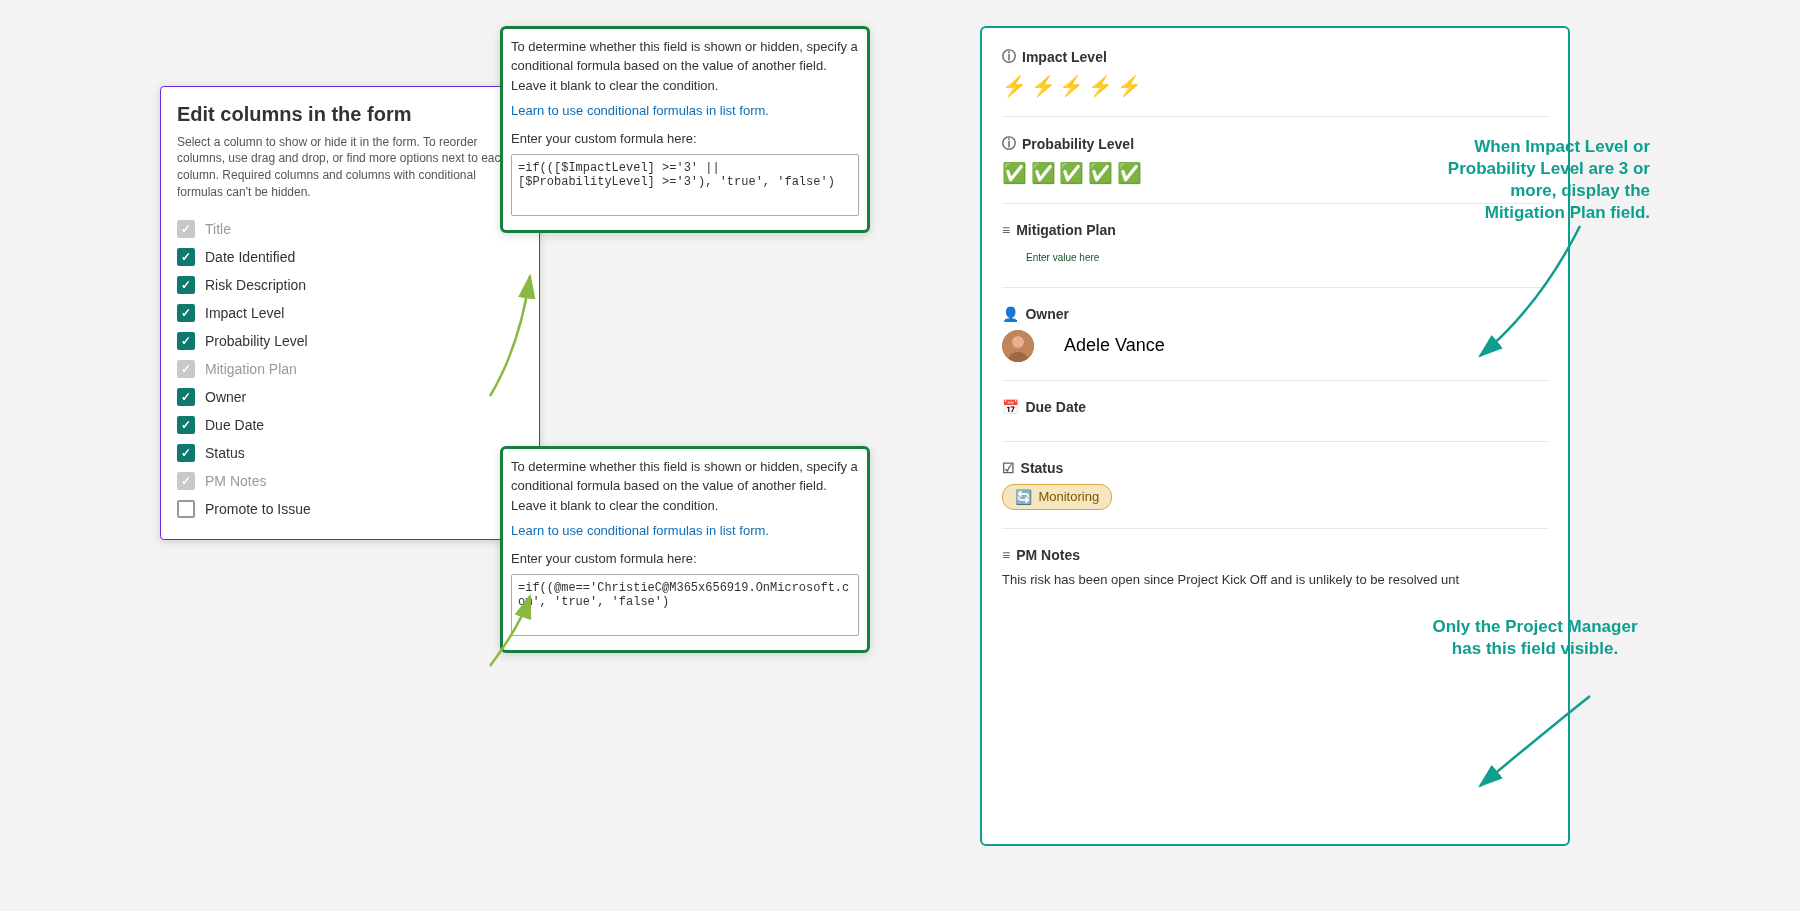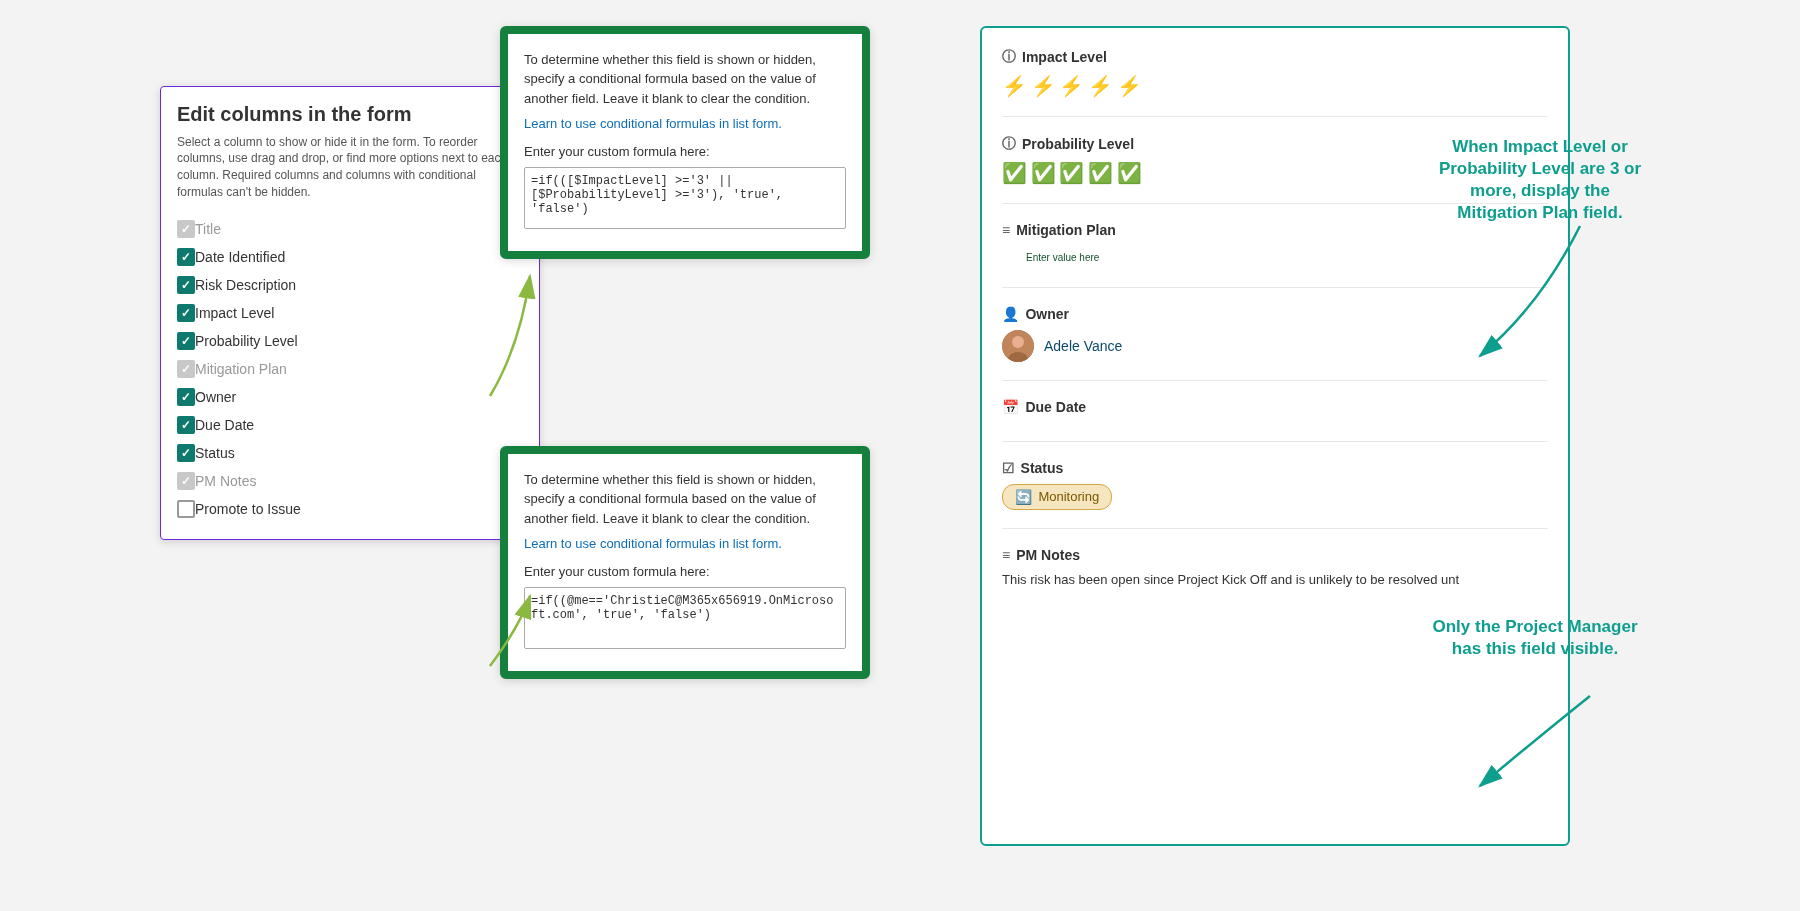--- a/index.html
+++ b/index.html
@@ -43,20 +43,21 @@
     .edit-columns-box p {
       font-size: 12px;
       color: #555;
       margin-bottom: 14px;
       line-height: 1.4;
     }
 
     .column-item {
       display: flex;
       align-items: center;
+      gap: 10px;
       padding: 5px 0;
       font-size: 14px;
       color: #333;
     }
 
     .column-item.disabled {
       color: #999;
     }
 
     .checkbox {
@@ -95,23 +96,23 @@
       content: '✓';
       color: white;
       font-size: 12px;
       font-weight: bold;
     }
 
     
     .tooltip-box {
       position: absolute;
       background: white;
-      border: 8px solid #15803d;
+      border: 3px solid #15803d;
       border-radius: 6px;
-      padding: 16px;
+      padding: 8px;
       width: 370px;
       box-shadow: 0 2px 10px rgba(0,0,0,0.15);
       font-size: 13px;
       color: #333;
       line-height: 1.5;
     }
 
     .tooltip-box-1 {
       top: 0;
       left: 340px;
@@ -241,22 +242,23 @@
       display: flex;
       align-items: center;
       justify-content: center;
       color: white;
       font-size: 14px;
       font-weight: bold;
       overflow: hidden;
     }
 
     .owner-name {
-      font-size: 14px;
-      color: #0c4a6e;
+      font-size: 18px;
+      color: #000000;
+      margin-left: 20px;
     }
 
     .due-date-value {
       font-size: 16px;
       color: #c0392b;
       font-weight: 500;
     }
 
     .status-badge {
       display: inline-flex;
@@ -287,21 +289,21 @@
       font-size: 17px;
       font-weight: 700;
       color: #0e9e8e;
       line-height: 1.3;
     }
 
     .annotation-1 {
       top: 110px;
       right: -10px;
       width: 220px;
-      text-align: center;
+      text-align: right;
     }
 
     .annotation-2 {
       top: 590px;
       right: -10px;
       width: 230px;
       text-align: center;
     }
 
     

